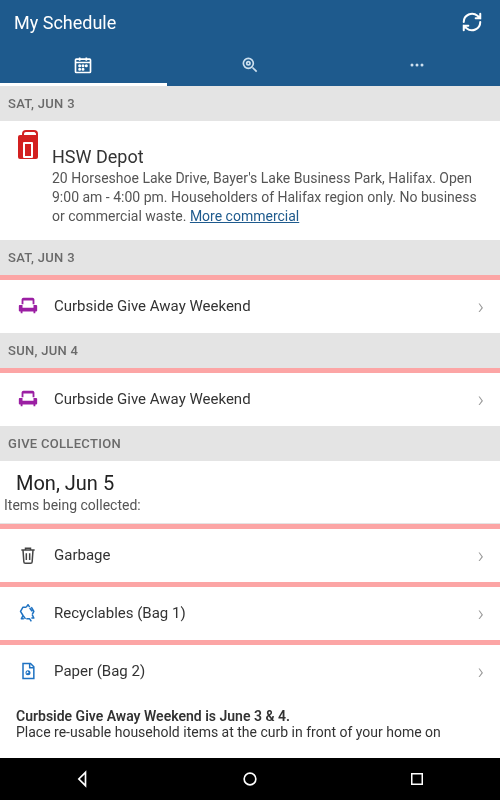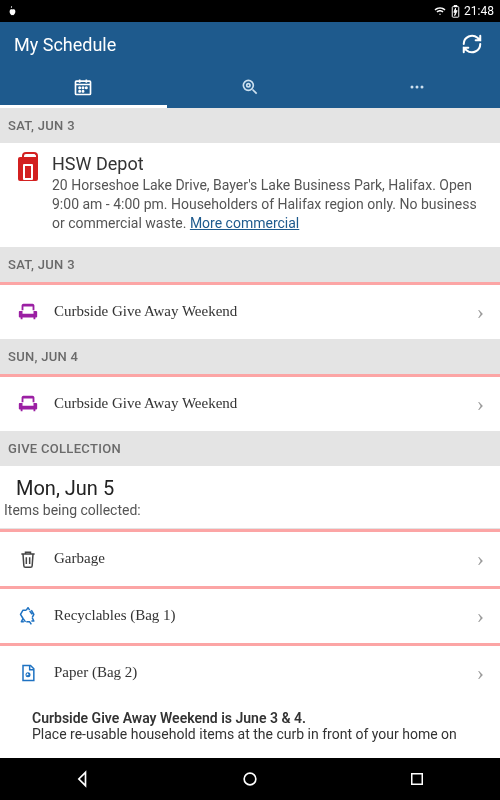--- a/index.html
+++ b/index.html
@@ -15,67 +15,43 @@
   .tabs { display: flex; height: 42px; background: #1e5a8d; }
   .tab { flex: 1; display: flex; align-items: center; justify-content: center; position: relative; }
   .tab-active::after { content:""; position:absolute; left:0; right:0; bottom:0; height:3px; background:#fff; }
   .content { flex:1; overflow-y:auto; background:#fff; }
   .section-header { background:#e4e4e4; color:#6a6a6a; font-size:13px; font-weight:500; padding:10px 8px; letter-spacing:0.3px; }
   .depot-row { display:flex; padding:10px 16px 14px 16px; gap:12px; background:#fff; }
   .depot-icon-wrap { width:24px; display:flex; justify-content:center; padding-top:4px; }
   .depot-icon { width:20px; height:24px; background:#d32020; border-radius:2px; position:relative; }
   .depot-icon::before { content:""; position:absolute; top:-5px; left:4px; width:12px; height:6px; border:2px solid #d32020; border-bottom:none; border-radius:4px 4px 0 0; }
   .depot-icon::after { content:""; position:absolute; top:7px; left:5px; width:6px; height:12px; border:2px solid #fff; border-radius:1px; }
-  .depot-body { flex:1; }
+  .depot-body { flex:1;margin-top:15px; }
   .depot-title { font-size:18px; color:#333; margin-bottom:2px; font-weight:400; }
   .depot-desc { font-size:14px; color:#555; line-height:1.35; }
   .depot-link { color:#1e5a8d; text-decoration:underline; }
-  .list-row { display:flex; align-items:center; padding:14px 16px; background:#fff; border-top:3px solid #fca5a5; gap:14px;font-family:Liberation Serif, serif; }
+  .list-row { display:flex; align-items:center; padding:14px 16px; background:#fff; border-top:5px solid #fca5a5; gap:14px; }
   .list-row:first-of-type { border-top:none; }
   .list-icon { width:24px; height:24px; display:flex; align-items:center; justify-content:center; }
   .list-label { flex:1; font-size:15px; color:#333; }
   .chevron { color:#9a9a9a; font-size:22px; font-weight:300; }
   .next-date { font-size:20px; color:#222; padding:10px 16px 0 16px; }
   .next-sub { font-size:14px; color:#555; padding:2px 16px 10px 4px; }
-  .curbside-text { padding:10px 16px 4px 32px; font-size:14px; color:#333; }
+  .curbside-text { padding:10px 16px 4px 16px; font-size:14px; color:#333; }
   .bold { font-weight:600; }
   .navbar { height:42px; background:#000; display:flex; align-items:center; justify-content:space-around; color:#fff; }
   .nav-btn { width:26px; height:26px; display:flex; align-items:center; justify-content:center; }
   svg { display:block; }
   .sep { height:1px; background:#e4e4e4; }
 </style>
 </head>
 <body>
 
 <div class="screen">
 
-  <div class="status-bar">
-    <div class="status-left">
-      <span>
-        <svg width="12" height="12" viewBox="0 0 24 24" fill="#fff">
-            <path d="M12 2c1 3-2 4-2 4s-1-3 2-4zm5 7c-1-1-3-1-4 0-1-1-3-1-4 0-3 2-2 9 2 11 1 1 2 0 2 0s1 1 2 0c4-2 5-9 2-11z"></path>
-          </svg>
-      </span>
-    </div>
-    <div class="status-right">
-      <span>
-        <svg width="14" height="12" viewBox="0 0 24 24" fill="#fff">
-            <path d="M12 20l-2-2c1-1 3-1 4 0zm-5-5l-2-2c4-4 10-4 14 0l-2 2c-3-3-7-3-10 0zm-4-4L1 9c6-6 16-6 22 0l-2 2c-5-5-13-5-18 0z"></path>
-          </svg>
-      </span>
-      <span>
-        <svg width="9" height="13" viewBox="0 0 10 16" fill="none" stroke="#fff" stroke-width="1.2">
-            <rect x="1" y="2" width="8" height="13" rx="1"></rect>
-            <rect x="3.5" y="0.5" width="3" height="1.5" fill="#fff"></rect>
-            <path d="M5 4l-2 5h2l-1 4 3-6H5z" fill="#fff"></path>
-          </svg>
-      </span>
-      <span>21:48</span>
-    </div>
-  </div>
 
   <div class="header">
     <div class="titlebar">
       <div class="title">My Schedule</div>
       <div class="refresh-btn">
         <svg width="22" height="22" viewBox="0 0 24 24" fill="none" stroke="#fff" stroke-width="2.2" stroke-linecap="round">
             <path d="M3 12a9 9 0 0 1 15-6.7L21 8M21 3v5h-5M21 12a9 9 0 0 1-15 6.7L3 16M3 21v-5h5"></path>
           </svg>
       </div>
     </div>

